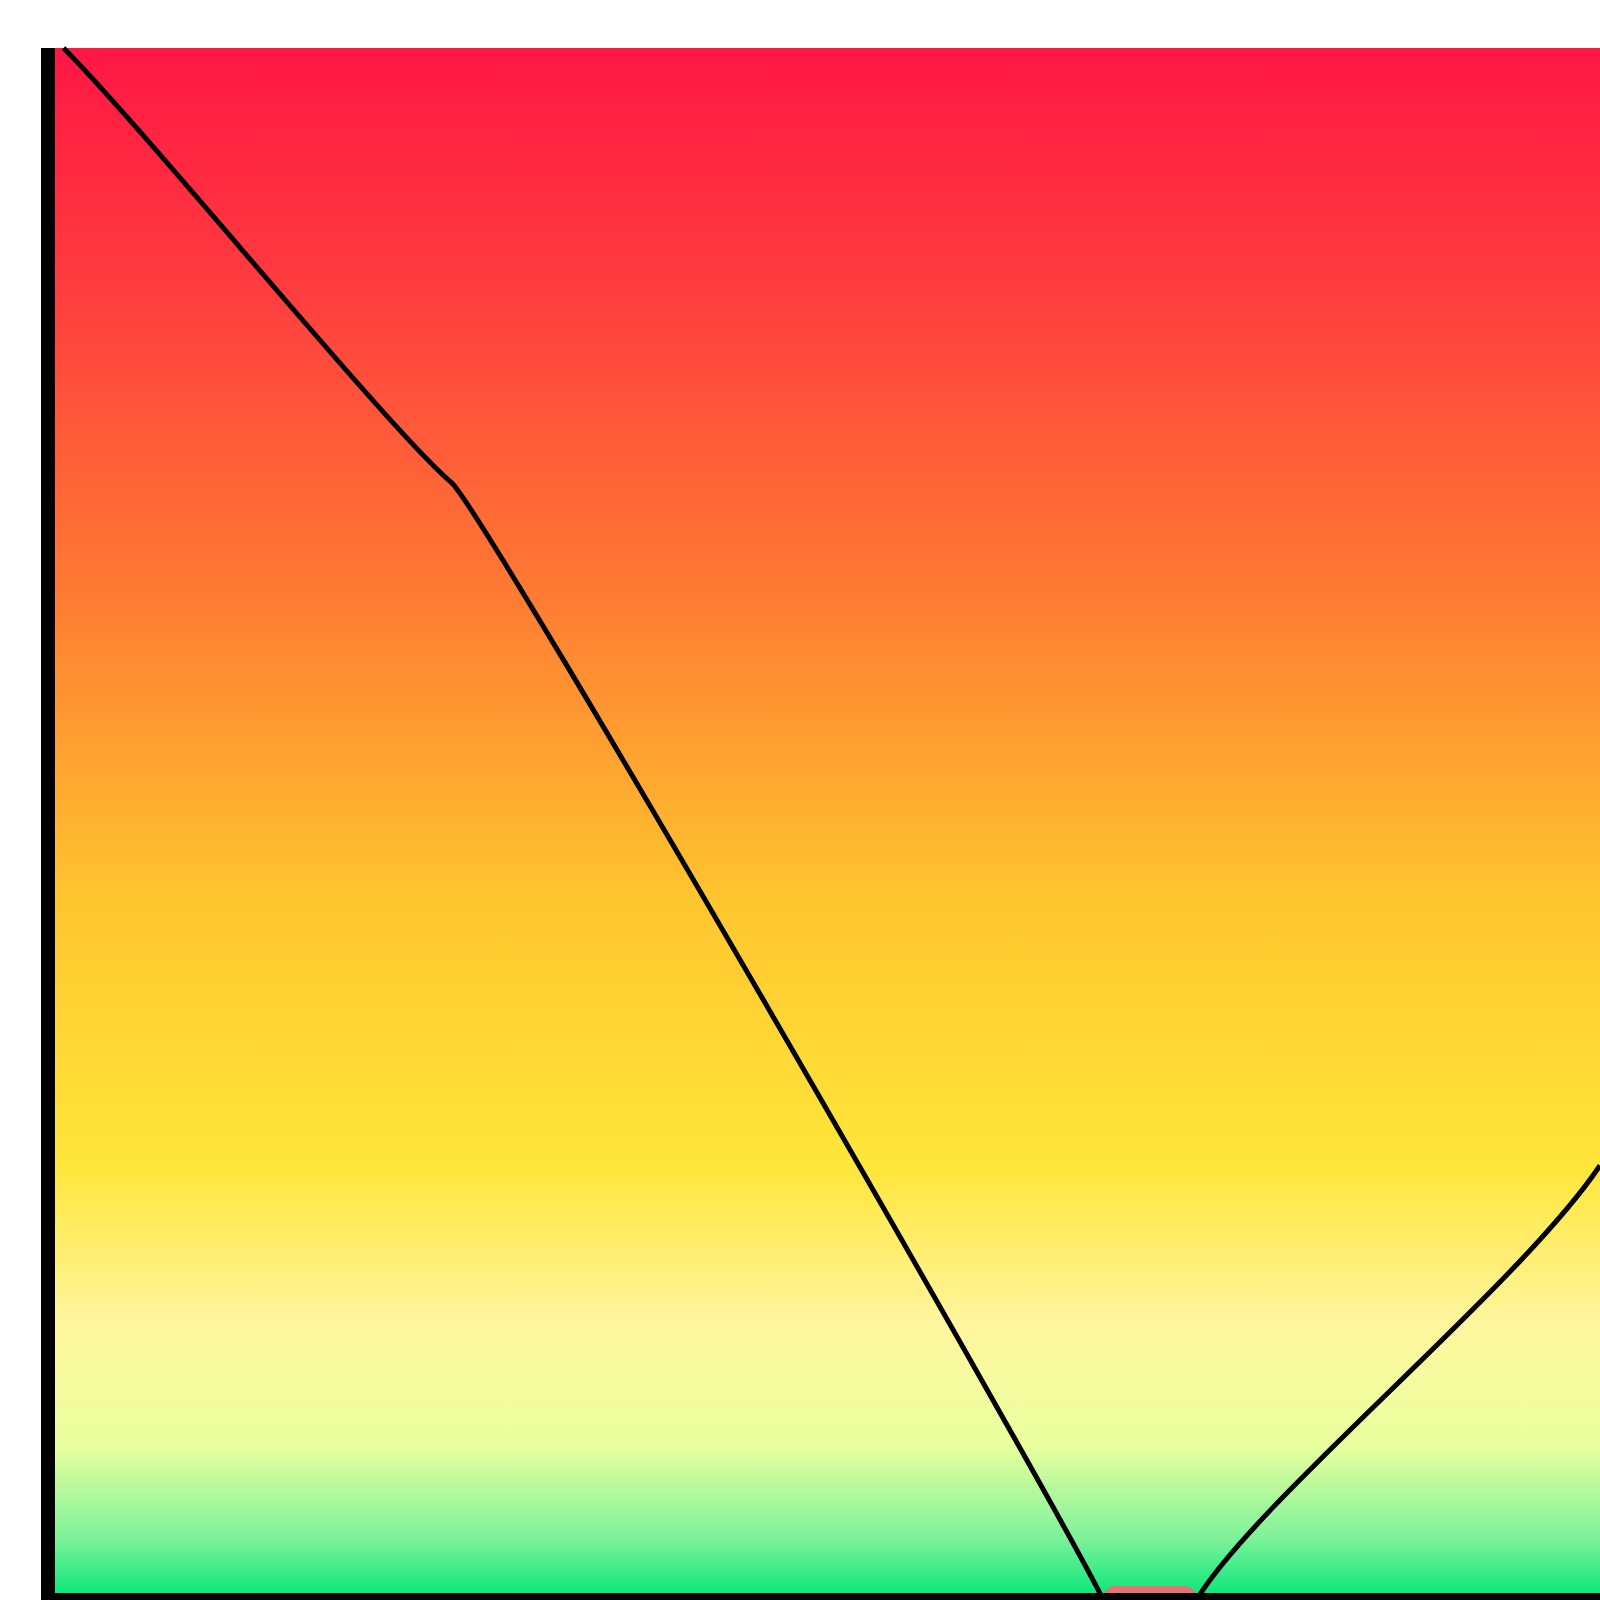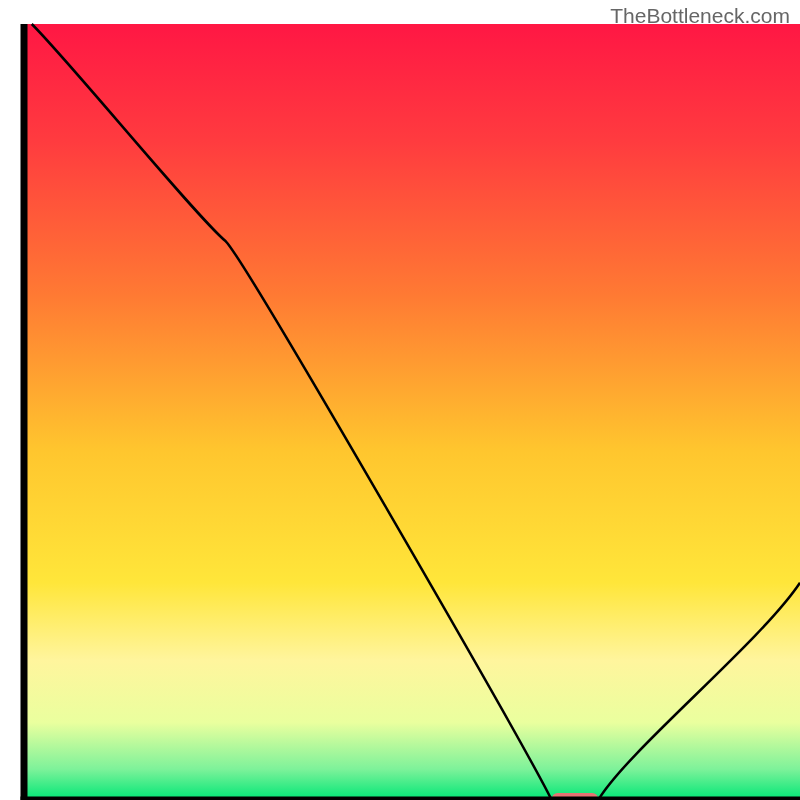--- a/index.html
+++ b/index.html
@@ -22,21 +22,20 @@
     font-family: Arial, sans-serif;
     letter-spacing: 0;
     z-index: 10;
   }
   svg { display: block; }
 </style>
 </head>
 <body>
 
 <div class="wrap">
-  <div class="watermark">TheBottleneck.com</div>
 
   <svg id="chart-svg" width="800" height="800" viewBox="0 0 800 800">
     <defs>
       <linearGradient id="bg-grad" x1="0" y1="0" x2="0" y2="1">
           <stop offset="0%" stop-color="#ff1744"></stop>
           <stop offset="15%" stop-color="#ff3b3f"></stop>
           <stop offset="35%" stop-color="#ff7a33"></stop>
           <stop offset="55%" stop-color="#ffc62e"></stop>
           <stop offset="72%" stop-color="#ffe63a"></stop>
           <stop offset="82%" stop-color="#fff59d"></stop>

